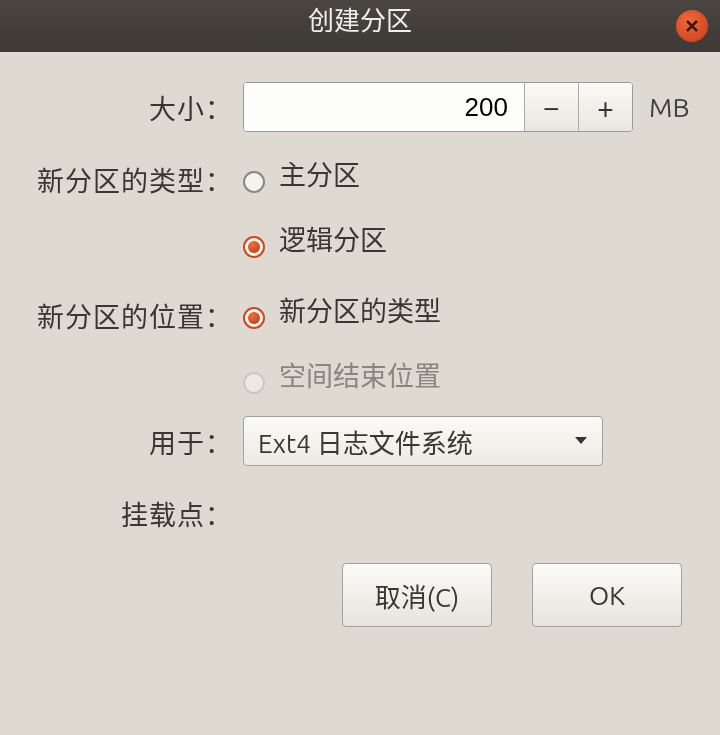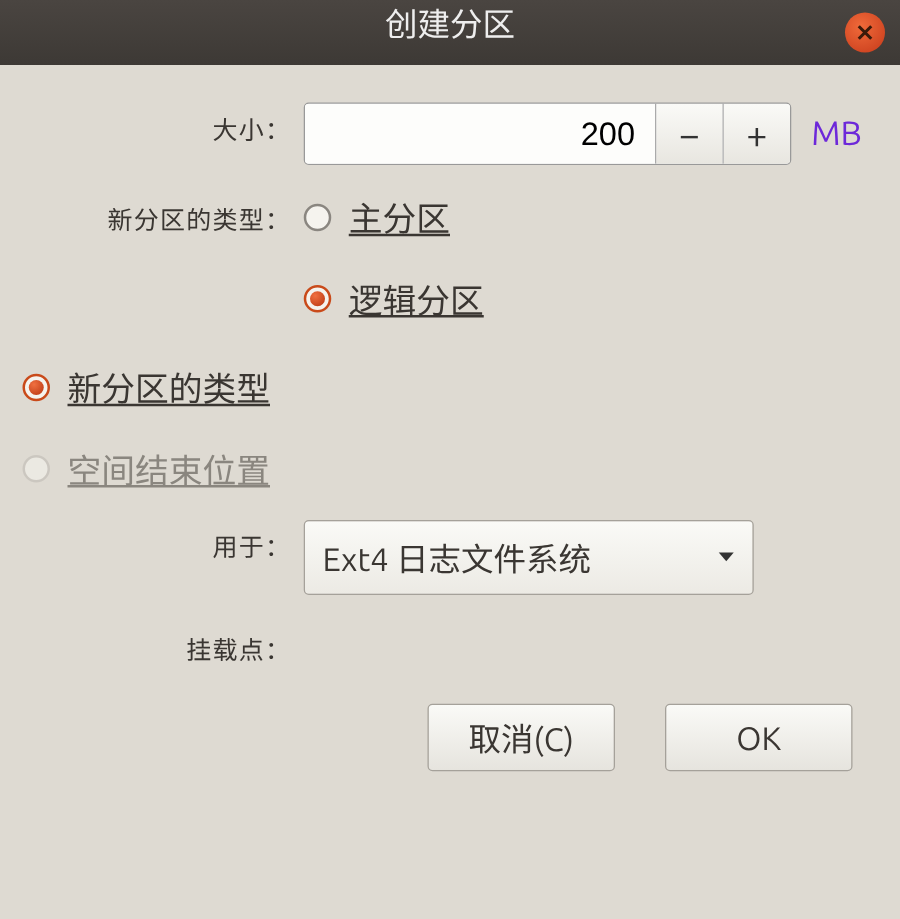--- a/index.html
+++ b/index.html
@@ -44,21 +44,21 @@
       padding: 30px 18px 20px 18px;
     }
     .row {
       display: flex;
       align-items: flex-start;
       margin-bottom: 22px;
     }
     .label-col {
       width: 225px;
       text-align: right;
-      font-size: 20px;
+      font-size: 27px;
       color: #3a3632;
       padding-top: 6px;
       padding-right: 10px;
       letter-spacing: 1px;
     }
     .control-col {
       flex: 1;
       display: flex;
       align-items: center;
       gap: 8px;
@@ -87,36 +87,35 @@
       display: flex;
       align-items: center;
       justify-content: center;
       font-size: 30px;
       color: #333;
       cursor: pointer;
       user-select: none;
     }
     .unit {
       font-size: 27px;
-      color: #6d28d9;
+      color: #404040;
       margin-left: 8px;
     }
     .radio-group {
       display: flex;
       flex-direction: column;
       gap: 26px;
     }
     .radio-item {
       display: flex;
-      align-items: center;
+      align-items: flex-end;
       gap: 14px;
       font-size: 27px;
       color: #3a3632;
       cursor: pointer;
-      text-decoration: underline;
     }
     .radio-circle {
       width: 22px;
       height: 22px;
       border-radius: 50%;
       border: 2px solid #8a8680;
       background: #f5f3ee;
       position: relative;
       flex-shrink: 0;
     }
@@ -139,21 +138,21 @@
     }
     .radio-item.disabled {
       color: #8a867f;
     }
     .combobox {
       display: flex;
       align-items: center;
       border: 1px solid #a5a19a;
       border-radius: 4px;
       background: linear-gradient(to bottom, #fafaf7, #eceae4);
-      height: 60px;
+      height: 50px;
       padding: 0 14px;
       cursor: pointer;
       justify-content: space-between;
       flex: 1;
     }
     .combobox-text {
       font-size: 26px;
       color: #3a3632;
     }
     .combo-arrow {
@@ -177,21 +176,21 @@
       display: flex;
       justify-content: flex-end;
       gap: 40px;
       margin-top: 30px;
       padding-right: 20px;
     }
     .btn {
       border: 1px solid #a5a19a;
       border-radius: 4px;
       background: linear-gradient(to bottom, #fafaf7, #e6e4de);
-      height: 54px;
+      height: 64px;
       min-width: 150px;
       display: flex;
       align-items: center;
       justify-content: center;
       font-size: 26px;
       color: #3a3632;
       cursor: pointer;
       padding: 0 24px;
     }
   </style>
@@ -231,20 +230,21 @@
         </div>
         <div class="radio-item">
           <div class="radio-circle checked"></div>
           <span>逻辑分区</span>
         </div>
       </div>
     </div>
   </div>
 
   <div class="row" style="margin-top:32px;">
+    <div class="label-col">新分区的位置：</div>
     <div class="control-col">
       <div class="radio-group">
         <div class="radio-item">
           <div class="radio-circle checked"></div>
           <span>新分区的类型</span>
         </div>
         <div class="radio-item disabled">
           <div class="radio-circle disabled"></div>
           <span>空间结束位置</span>
         </div>

